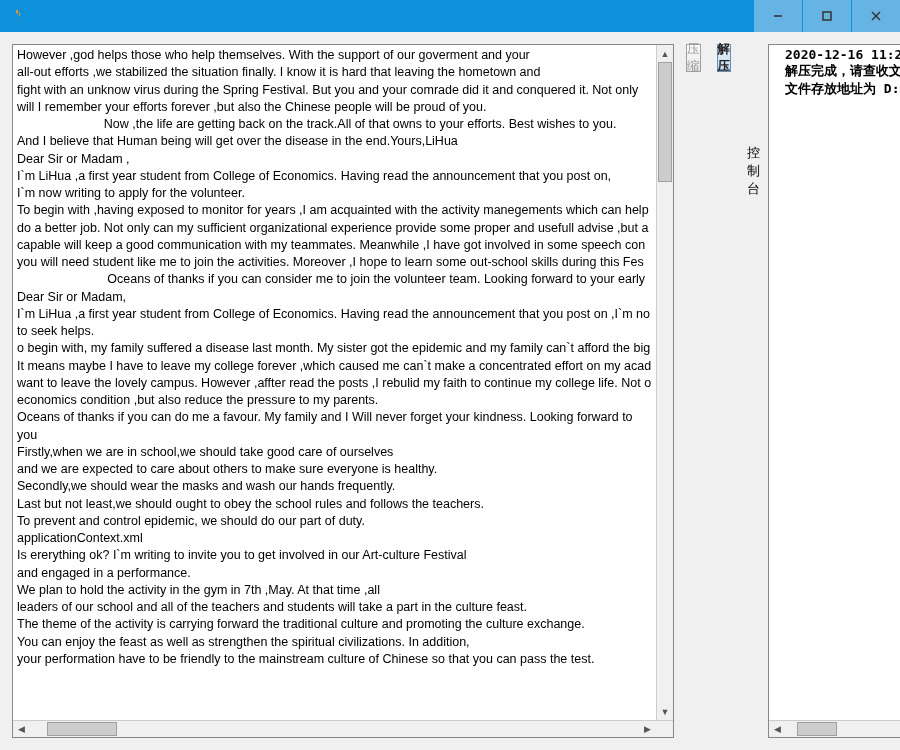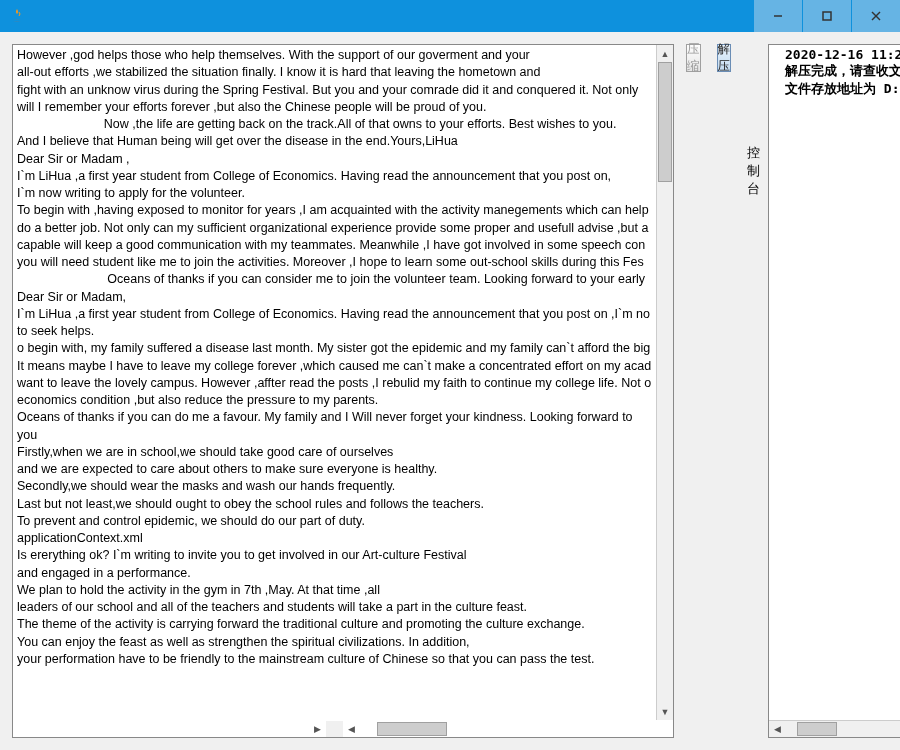--- a/index.html
+++ b/index.html
@@ -42,21 +42,20 @@
       gap: 12px;
       background: #f0f0f0;
     }
     .left-panel {
       flex: 1;
       background: #fff;
       border: 1px solid #888;
       position: relative;
       display: flex;
       flex-direction: column;
-      align-items: center;
     }
     .text-viewport {
       flex: 1;
       overflow: hidden;
       padding: 2px 4px;
       font-size: 12.5px;
       color: #000;
       line-height: 1.38;
       white-space: pre-wrap;
       position: relative;
@@ -70,21 +69,21 @@
     .btn {
       height: 28px;
       background: linear-gradient(#fdfdfd, #e6e6e6);
       border: 1px solid #a0a0a0;
       font-size: 12.5px;
       color: #222;
       cursor: pointer;
       display: flex;
       align-items: center;
       justify-content: center;
-      font-weight: normal;
+      font-weight: bold;
     }
     .btn-disabled {
       color: #999;
       font-weight: normal;
       cursor: default;
     }
     .btn-blue {
       background: linear-gradient(#e8f2fb, #c3dbf1);
       border: 1px solid #6a8db5;
     }

